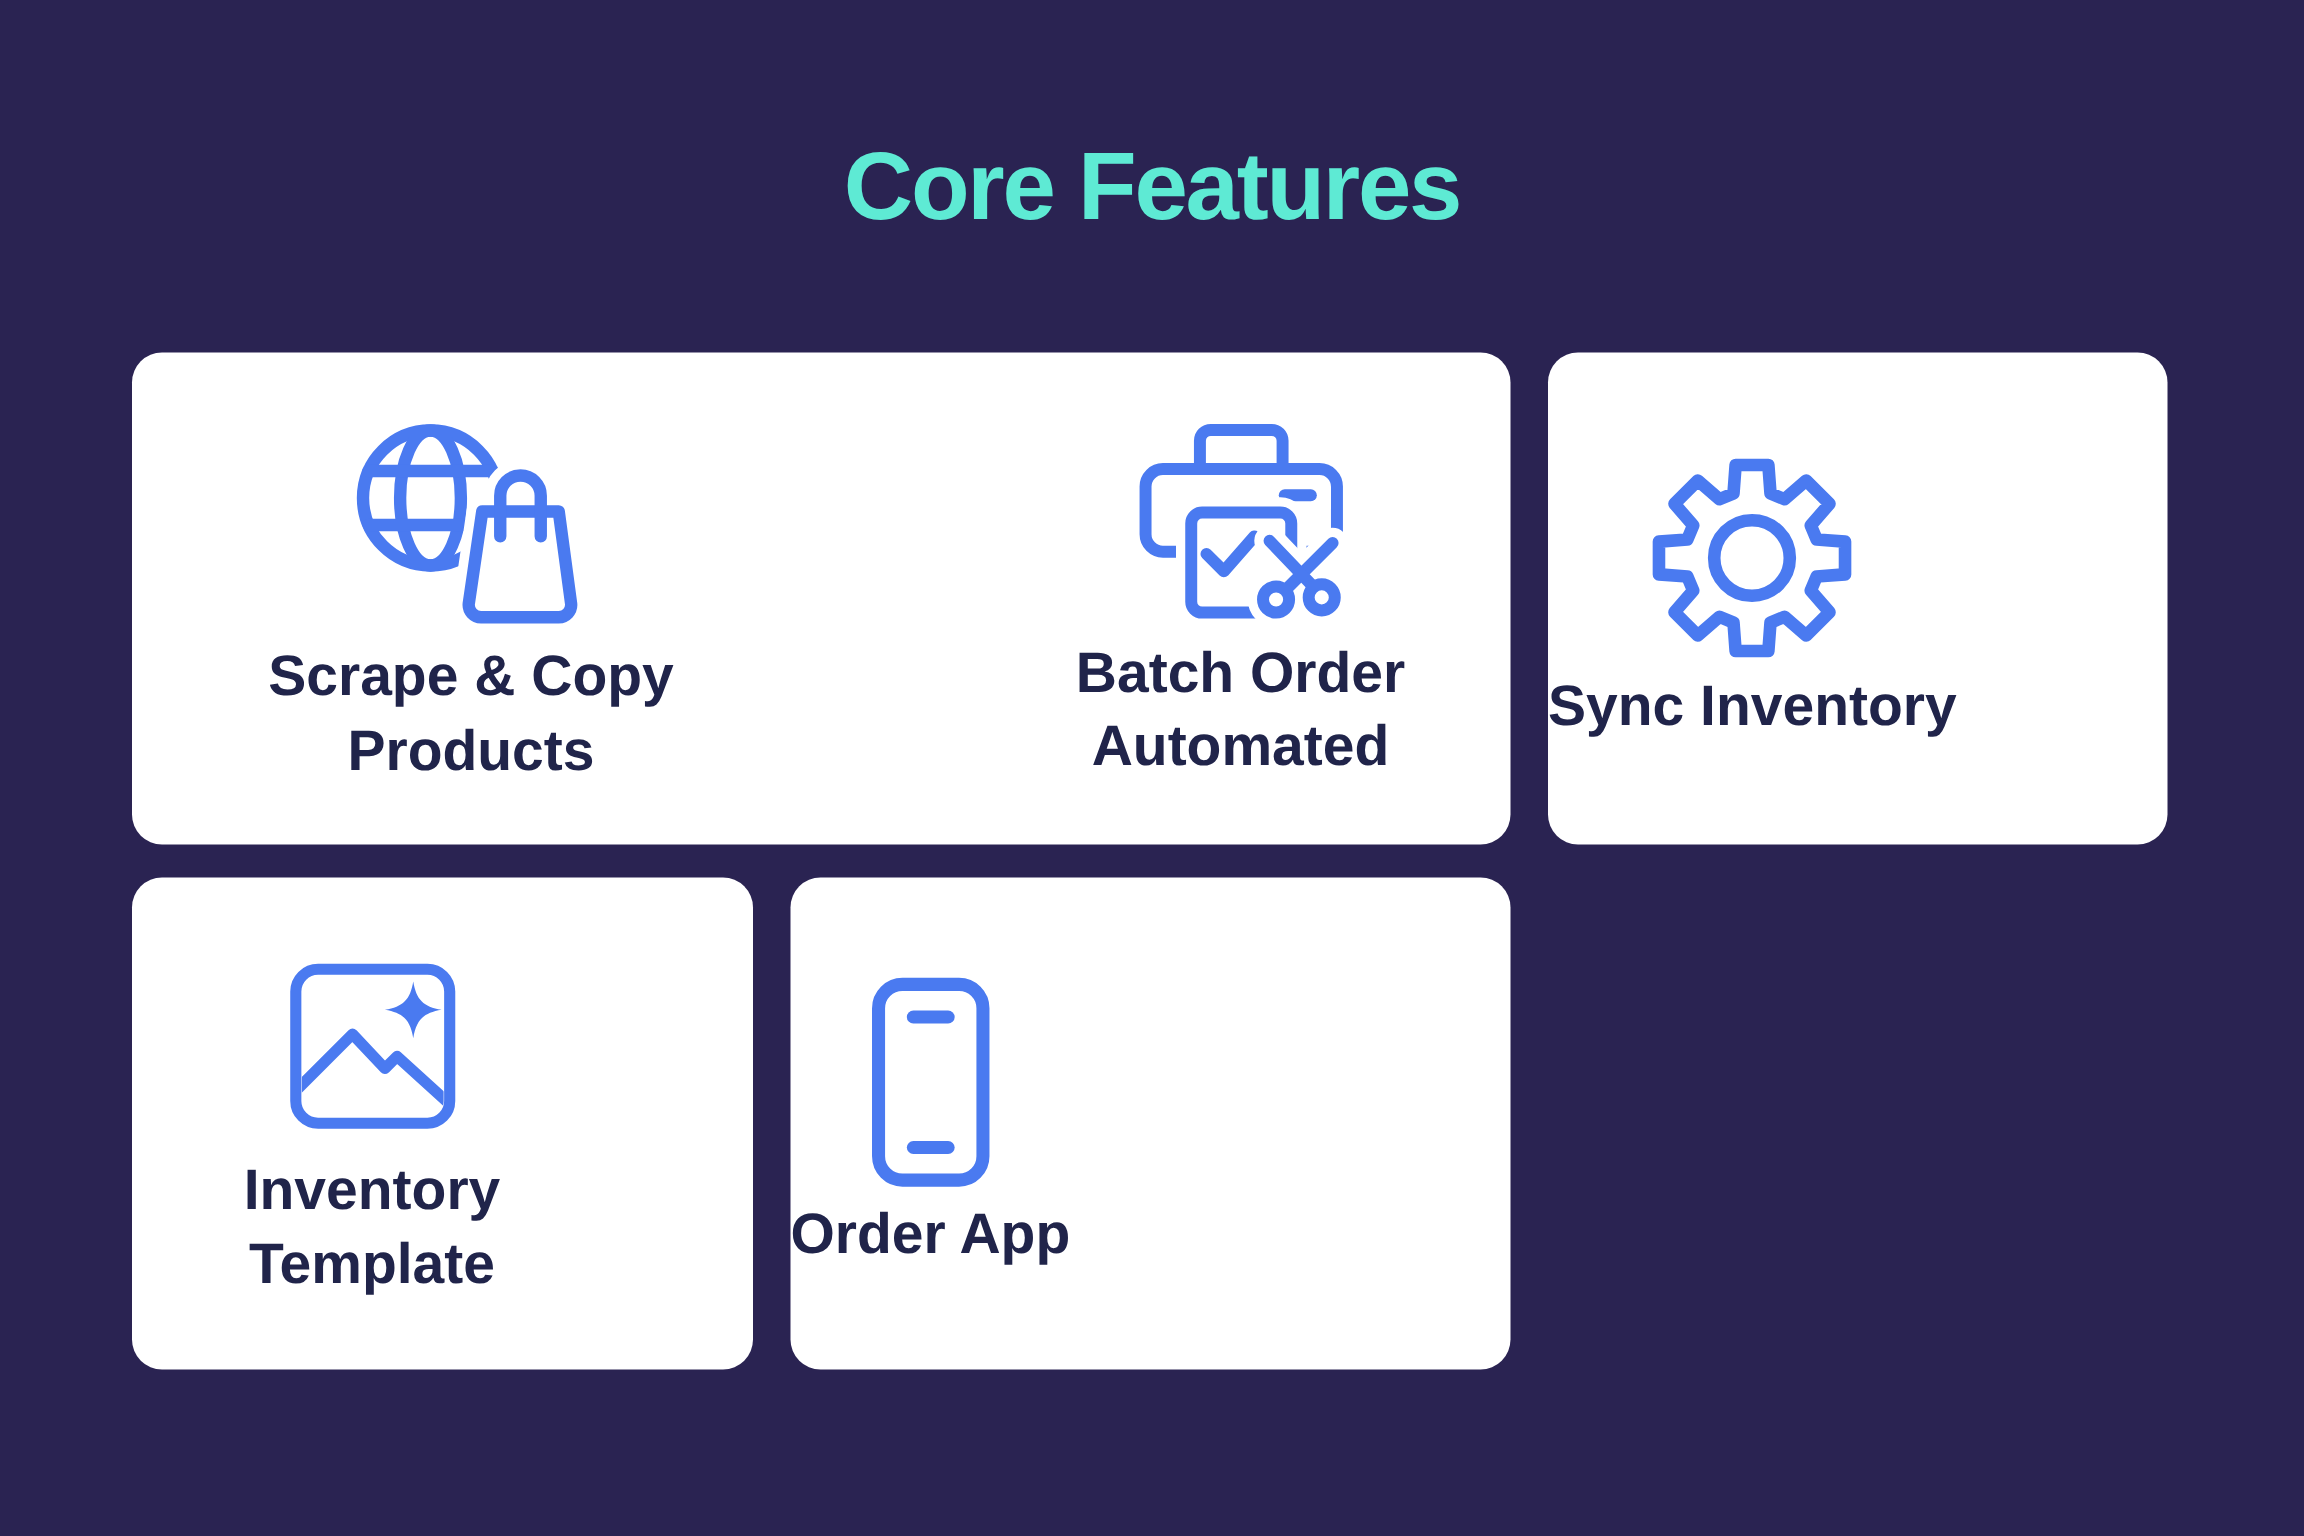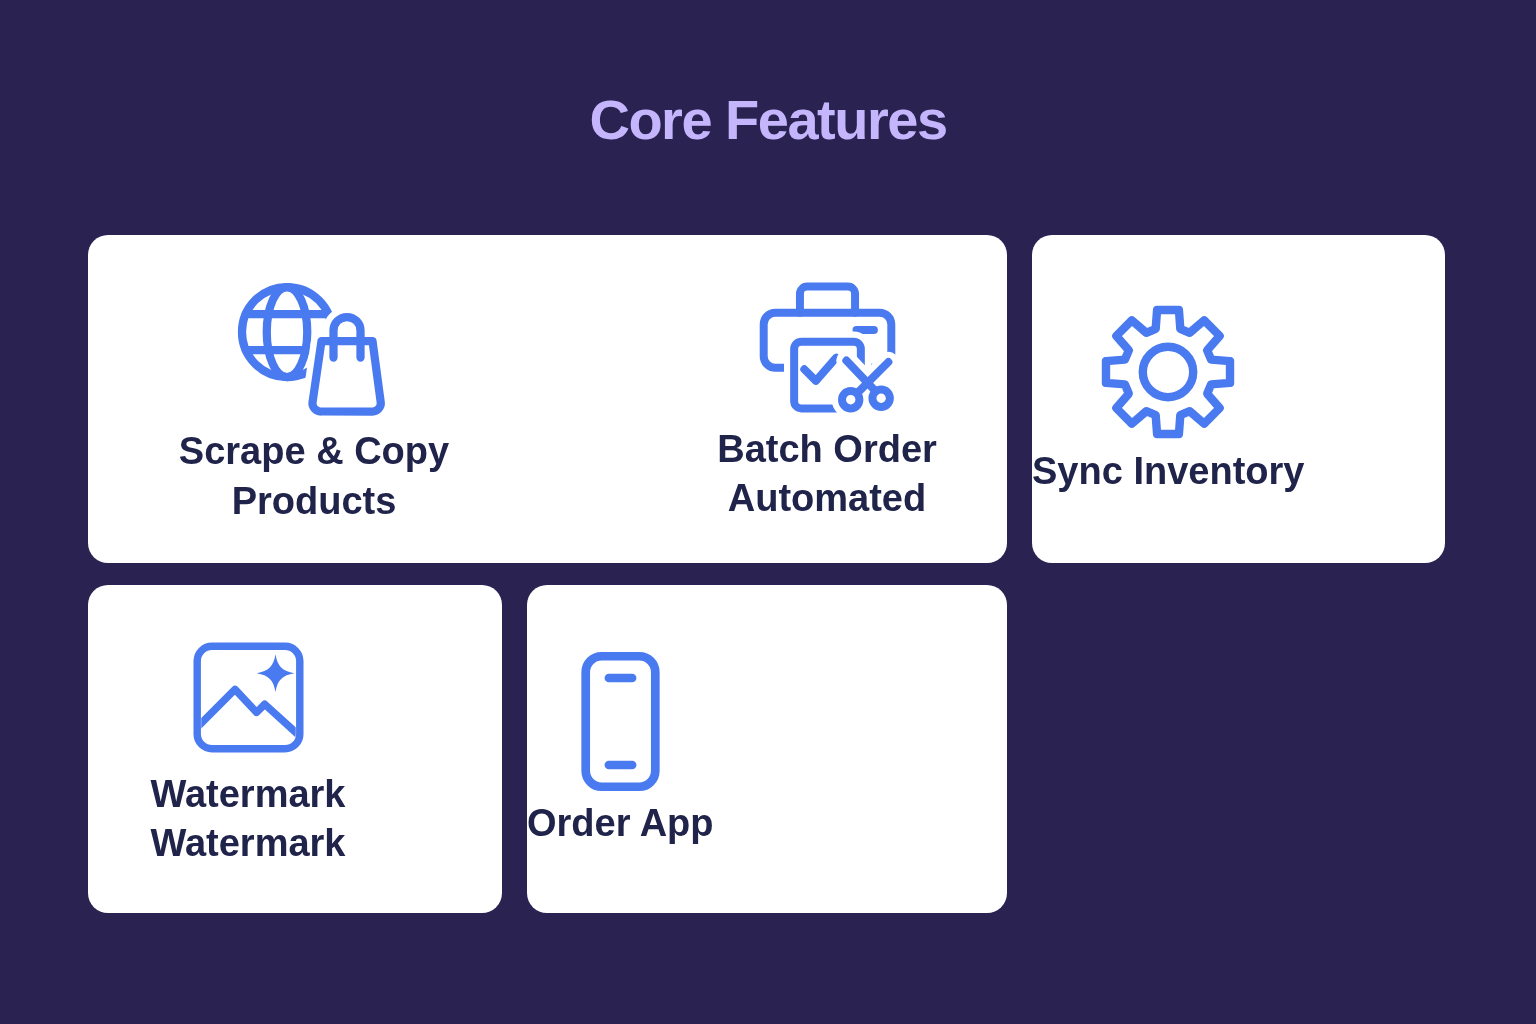--- a/index.html
+++ b/index.html
@@ -8,22 +8,22 @@
     background: #2a2352;
     font-family: "Liberation Sans", "DejaVu Sans", sans-serif;
     overflow: hidden;
     position: relative;
   }
   .page-title {
     position: absolute;
     top: 92px; left: 0; right: 0;
     margin: 0;
     text-align: center;
-    color: #c4b5fd;
-    font-size: 56px;
+    color: #5eead4;
+    font-size: 64px;
     font-weight: 700;
     letter-spacing: -1.5px;
     line-height: 1;
   }
   .features-grid {
     position: absolute;
     left: 88px; top: 235px;
     width: 1357px;
     display: grid;
     grid-template-columns: 414px 480px 413px;
@@ -134,21 +134,21 @@
       <svg class="feature-icon" width="135" height="135" viewBox="0 0 100 100" fill="none" stroke="currentColor" stroke-width="5.5" stroke-linecap="round" stroke-linejoin="round">
         <defs>
           <clipPath id="imgclip">
               <rect x="15" y="15" width="70" height="70" rx="8"></rect>
             </clipPath>
         </defs>
         <rect x="12" y="12" width="76" height="76" rx="11"></rect>
         <path d="M6,78 L40,44 L56,61 L62,55 L94,84" clip-path="url(#imgclip)"></path>
         <path d="M70,18 C71.5,27 75,30.5 84,32 C75,33.5 71.5,37 70,46 C68.5,37 65,33.5 56,32 C65,30.5 68.5,27 70,18 Z" fill="currentColor" stroke="none"></path>
       </svg>
-      <div class="feature-label">Watermark Watermark</div>
+      <div class="feature-label">Inventory Template</div>
     </div>
   </div>
 
   <div class="card">
     <div class="feature-item">
       <svg class="feature-icon" width="93" height="145" viewBox="0 0 64 100" fill="none" stroke="currentColor" stroke-width="6" stroke-linecap="round" stroke-linejoin="round">
         <rect x="8" y="5" width="48" height="90" rx="11"></rect>
         <line x1="24" y1="20" x2="40" y2="20"></line>
         <line x1="24" y1="80" x2="40" y2="80"></line>
       </svg>

